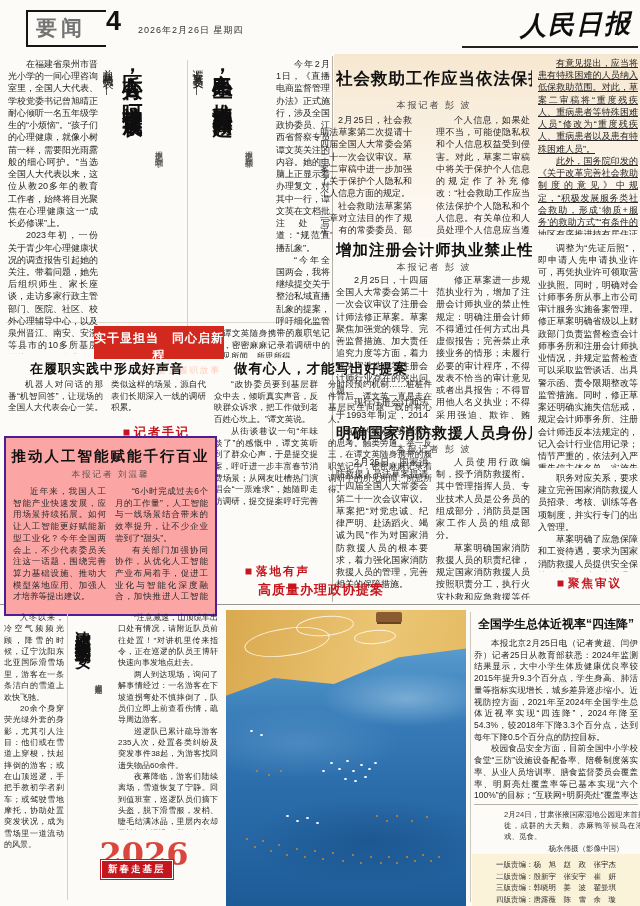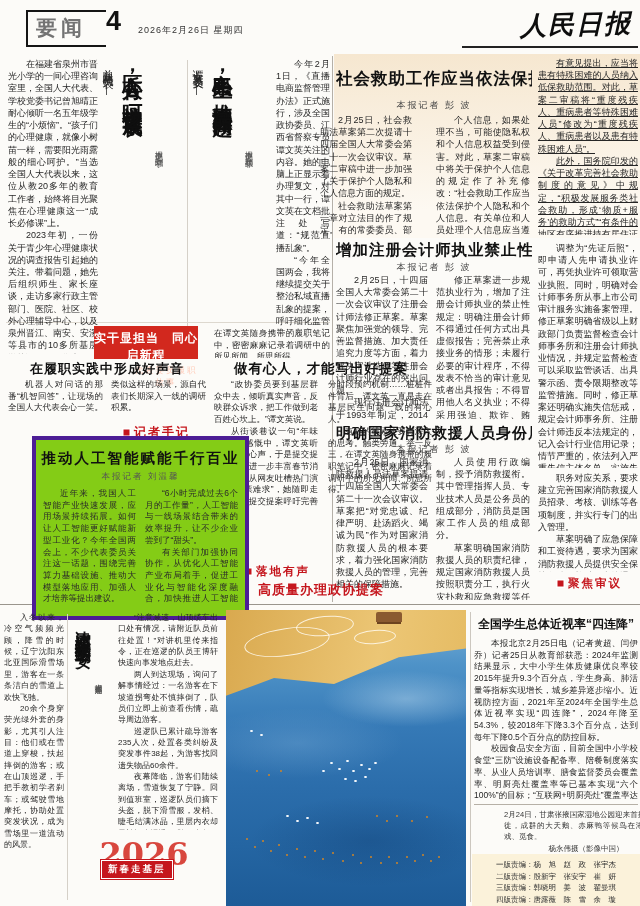--- a/index.html
+++ b/index.html
@@ -27,29 +27,29 @@
   .red-label{position:absolute;color:var(--red);font-weight:700;}
   
   .brand-box{position:absolute;left:10px;top:10px;border:2.5px solid #151515;border-right:none;
              padding:2px 20px 3px 8px;font-size:21px;font-weight:700;letter-spacing:4px;color:#737373;margin-left:16px;}
   .page-num{position:absolute;left:106px;top:6px;font-size:27px;font-weight:700;color:#111;}
   .page-date{position:absolute;left:138px;top:24px;font-size:9px;color:#333;letter-spacing:1px;}
   .masthead{position:absolute;right:8px;top:8px;width:170px;text-align:right;
             font-family:"DejaVu Serif","Liberation Serif",serif;font-style:italic;font-weight:700;
             font-size:26px;letter-spacing:2px;color:#0d0d0d;transform:rotate(-1.5deg);}
   
-  .banner{position:absolute;left:94px;top:326px;width:104px;height:33px;background:var(--banner);
+  .banner{position:absolute;left:94px;top:326px;width:130px;height:33px;background:var(--banner);
           text-align:center;color:#fff;}
   .banner .l1{font-size:12px;font-weight:700;letter-spacing:1px;margin-top:4px;}
   .banner .l2{font-size:8.5px;color:#ffcdbb;letter-spacing:2px;margin-top:1px;padding-left:40px;}
   
   .tint{position:absolute;left:334px;top:54px;width:306px;height:184px;
         background:linear-gradient(180deg,var(--tint1),var(--tint2) 85%);}
   
-  .ai-box{position:absolute;left:4px;top:436px;width:209px;height:176px;border:4px solid #4c1d95;background:#84cc16;margin-left:28px;}
+  .ai-box{position:absolute;left:4px;top:436px;width:209px;height:176px;border:2px solid #4c1d95;background:#fca5a5;}
   .ai-box .ai-hl{margin-top:9px;text-align:center;font-weight:700;font-size:14.5px;letter-spacing:2px;color:#111;}
   .ai-box .ai-by{text-align:center;font-size:8.5px;color:#555;letter-spacing:2px;margin-top:3px;}
   .ai-box .ai-body{margin:5px 7px 0 7px;height:118px;column-count:2;column-gap:9px;
                    font-size:8.5px;line-height:1.38;text-align:justify;overflow:hidden;}
   .ai-box .ai-body p{margin:0;text-indent:2em;}
   .twocol{column-count:2;}
   
   .photo{position:absolute;left:226px;top:610px;width:240px;height:296px;overflow:hidden;
          background:linear-gradient(180deg,#7fb2d8 0%,#4f93c8 18%,#3579b6 40%,#2b6dab 60%,#2465a2 80%,#1d5b97 100%);}
   .land{position:absolute;inset:0;background:linear-gradient(100deg,#d9a94f,#ecc675 55%,#e2b75c);

